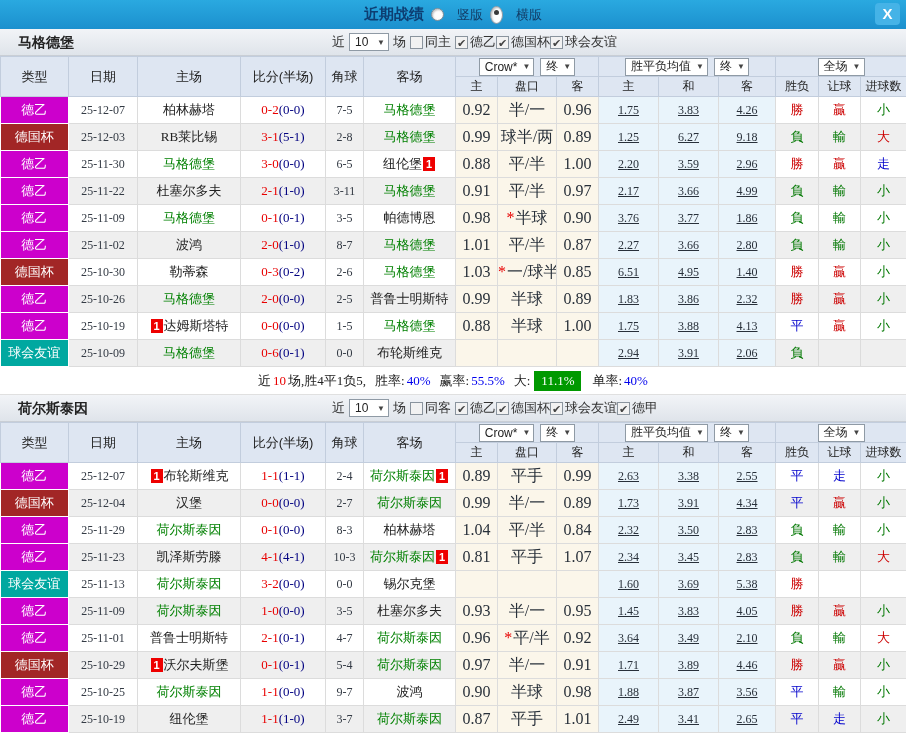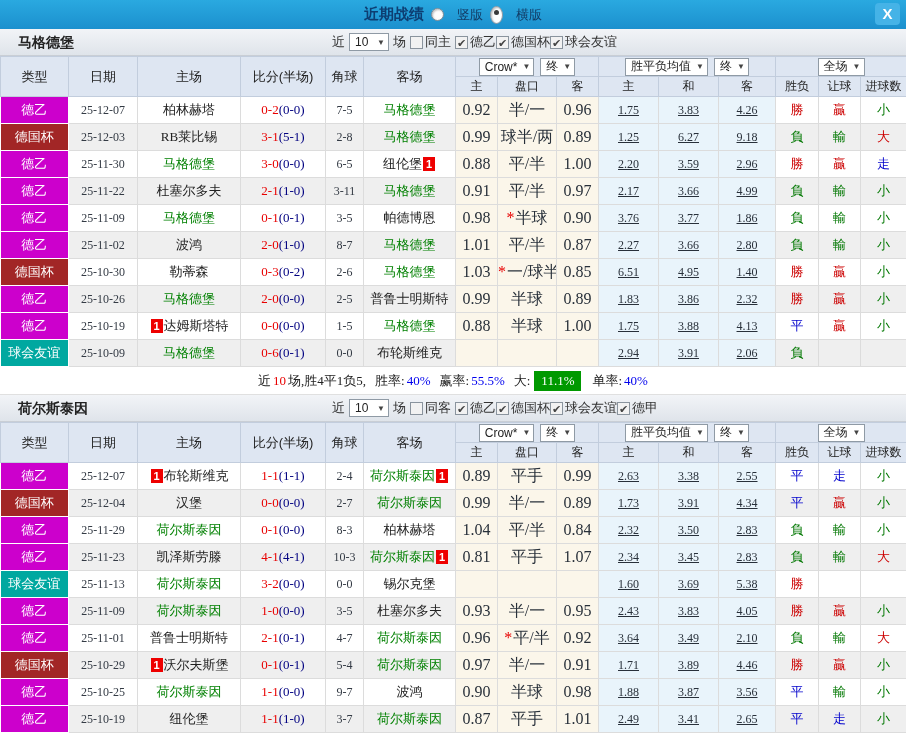--- a/index.html
+++ b/index.html
@@ -543,21 +543,21 @@
           <tr data-name="table-row" class="even">
     <td class="c-type" data-name="league-badge" style="background: rgb(204, 0, 204);">德乙</td>
     <td class="c-date" data-name="match-date">25-11-09</td>
     <td class="c-home" data-name="home-team"><span data-name="team-name" class="tgreen">荷尔斯泰因</span></td>
     <td class="c-score" data-name="match-score"><span class="s-main">1-0</span><span class="s-half">(0-0)</span></td>
     <td class="c-corner" data-name="corner-score">3-5</td>
     <td class="c-away" data-name="away-team"><span data-name="team-name">杜塞尔多夫</span></td>
     <td class="c-o1" data-name="handicap-home-odds">0.93</td>
     <td class="c-pan" data-name="handicap-line">半/一</td>
     <td class="c-o2" data-name="handicap-away-odds">0.95</td>
-    <td class="c-a1" data-name="avg-home-odds">2.43</td>
+    <td class="c-a1" data-name="avg-home-odds">1.45</td>
     <td class="c-a2" data-name="avg-draw-odds">3.83</td>
     <td class="c-a3" data-name="avg-away-odds">4.05</td>
     <td class="c-res" data-name="result-wdl" style="color: rgb(204, 0, 0);">勝</td>
     <td class="c-hres" data-name="result-handicap" style="color: rgb(204, 0, 0);">贏</td>
     <td class="c-goals" data-name="result-goals" style="color: rgb(0, 119, 0);">小</td>
   </tr>
           <tr data-name="table-row">
     <td class="c-type" data-name="league-badge" style="background: rgb(204, 0, 204);">德乙</td>
     <td class="c-date" data-name="match-date">25-11-01</td>
     <td class="c-home" data-name="home-team"><span data-name="team-name">普鲁士明斯特</span></td>

